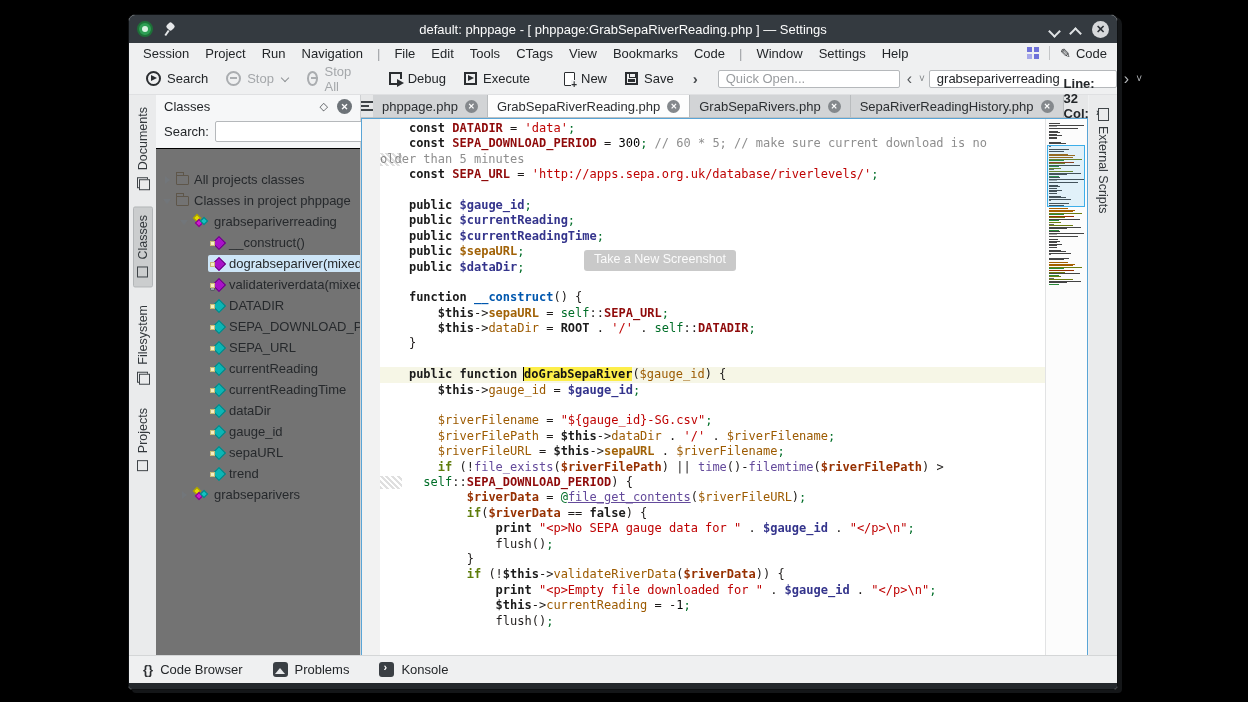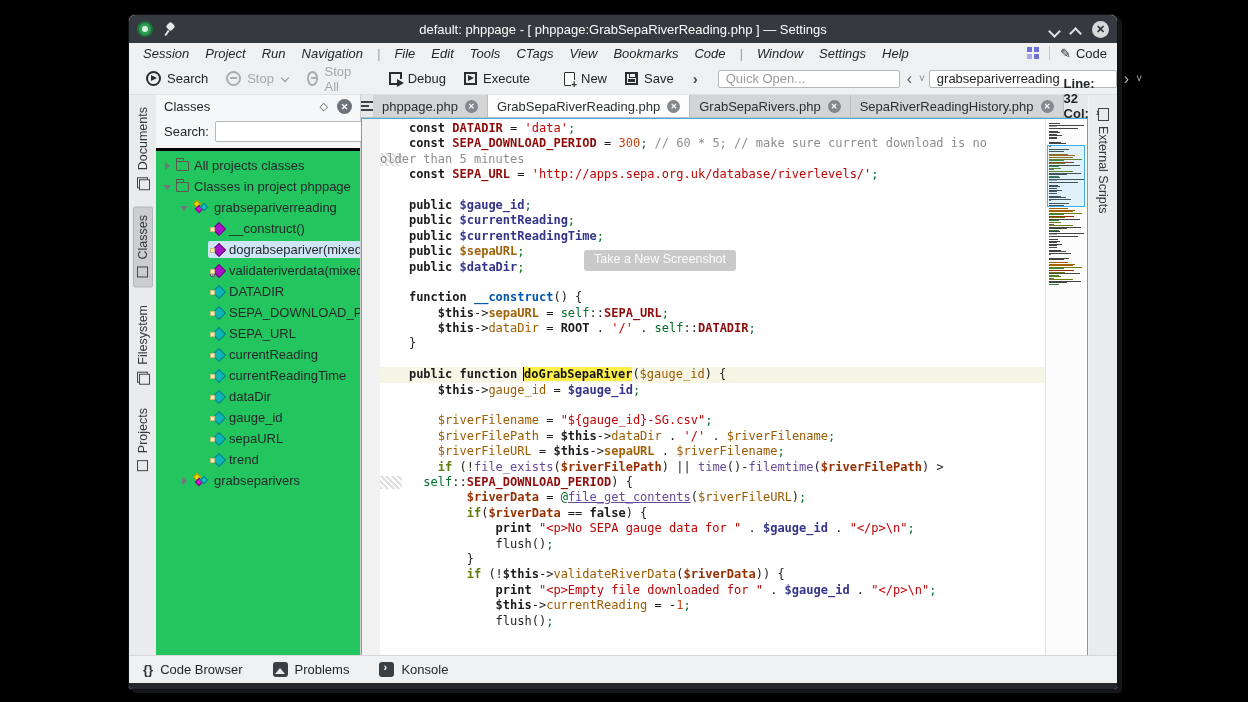--- a/index.html
+++ b/index.html
@@ -112,22 +112,22 @@
                 color:#232629; }
   .panel-head .spacer { flex:1; }
   .float-glyph { color:#4a4e52; font-size:11px; margin-right:9px; }
   .panel-close { width:15px; height:15px; border-radius:50%; background:#6d7378; color:#fff;
                  font-size:9px; font-weight:bold; display:flex; align-items:center;
                  justify-content:center; }
   .search-row { display:flex; align-items:center; gap:6px; padding:3px 8px 6px; font-size:13px;
                 color:#232629; }
   .search-row input { flex:1; height:21px; background:#fff; border:1px solid #b5b8bb;
                 border-radius:2px; }
-  .tree { flex:1; background:#22c55e; border-top:3px solid #000000; overflow:hidden;
-          padding-top:4px; }
+  .tree { flex:1; background:#737373; border-top:1px solid #000000; overflow:hidden;
+          padding-top:20px; }
   .tree-row { height:21px; display:flex; align-items:center; font-size:13px; color:#26292c;
               white-space:nowrap; }
   .tree-row.selected .row-label-wrap { background:#cde5f7; border-radius:2px; }
   .row-label-wrap { display:flex; align-items:center; gap:5px; padding:1px 5px 1px 2px; }
   .twisty { width:12px; flex:none; position:relative; height:12px; }
   .twisty.closed::before { content:""; position:absolute; left:3px; top:2px;
               border-left:5px solid #72767a; border-top:4px solid transparent;
               border-bottom:4px solid transparent; }
   .twisty.open::before { content:""; position:absolute; left:1px; top:4px;
               border-top:5px solid #72767a; border-left:4px solid transparent;
@@ -180,21 +180,21 @@
               font-family:"DejaVu Sans Mono", monospace; font-size:12px; }
   .code-row { height:15.4px; position:relative; white-space:pre; line-height:15.4px;
               color:#1f1c1b; }
   .code-row.current { background:#f6f6e6; }
   .wrap-hatch { position:absolute; left:-16px; top:1px; width:38px; height:13px;
                background:repeating-linear-gradient(45deg, rgba(110,110,110,.22) 0 2px,
                rgba(255,255,255,0) 2px 4px); }
   .tk-k  { color:#1b1b1b; font-weight:bold; }
   .tk-c  { color:#8f0a0a; font-weight:bold; }
   .tk-s  { color:#bf0303; }
-  .tk-n  { color:#c2410c; }
+  .tk-n  { color:#000000; }
   .tk-cm { color:#8e8e8e; }
   .tk-m  { color:#34348c; font-weight:bold; }
   .tk-mr { color:#a16207; font-weight:bold; }
   .tk-v  { color:#9c5a00; }
   .tk-vb { color:#963000; font-weight:bold; }
   .tk-g  { color:#006e28; }
   .tk-cf { color:#5e7c0a; font-weight:bold; }
   .tk-fn { color:#0057ae; font-weight:bold; }
   .tk-fc { color:#644a9b; }
   .tk-fcu{ color:#644a9b; text-decoration:underline; }
@@ -242,21 +242,21 @@
     <div class="pin-icon"></div>
     <div class="title">default: phppage - [ phppage:GrabSepaRiverReading.php ] — Settings</div>
     <div class="win-btns">
       <span class="chev down"></span>
       <span class="chev up"></span>
       <span class="close-circle">✕</span>
     </div>
   </div>
 
   <div class="menubar">
-    <span id="menubar-items" style="display:flex;align-items:center;font-style:italic;">
+    <span id="menubar-items" style="display:flex;align-items:center;">
         <span class="menu-item">Session</span>
         <span class="menu-item">Project</span>
         <span class="menu-item">Run</span>
         <span class="menu-item">Navigation</span>
         <span class="menu-sep">|</span>
         <span class="menu-item">File</span>
         <span class="menu-item">Edit</span>
         <span class="menu-item">Tools</span>
         <span class="menu-item">CTags</span>
         <span class="menu-item">View</span>

